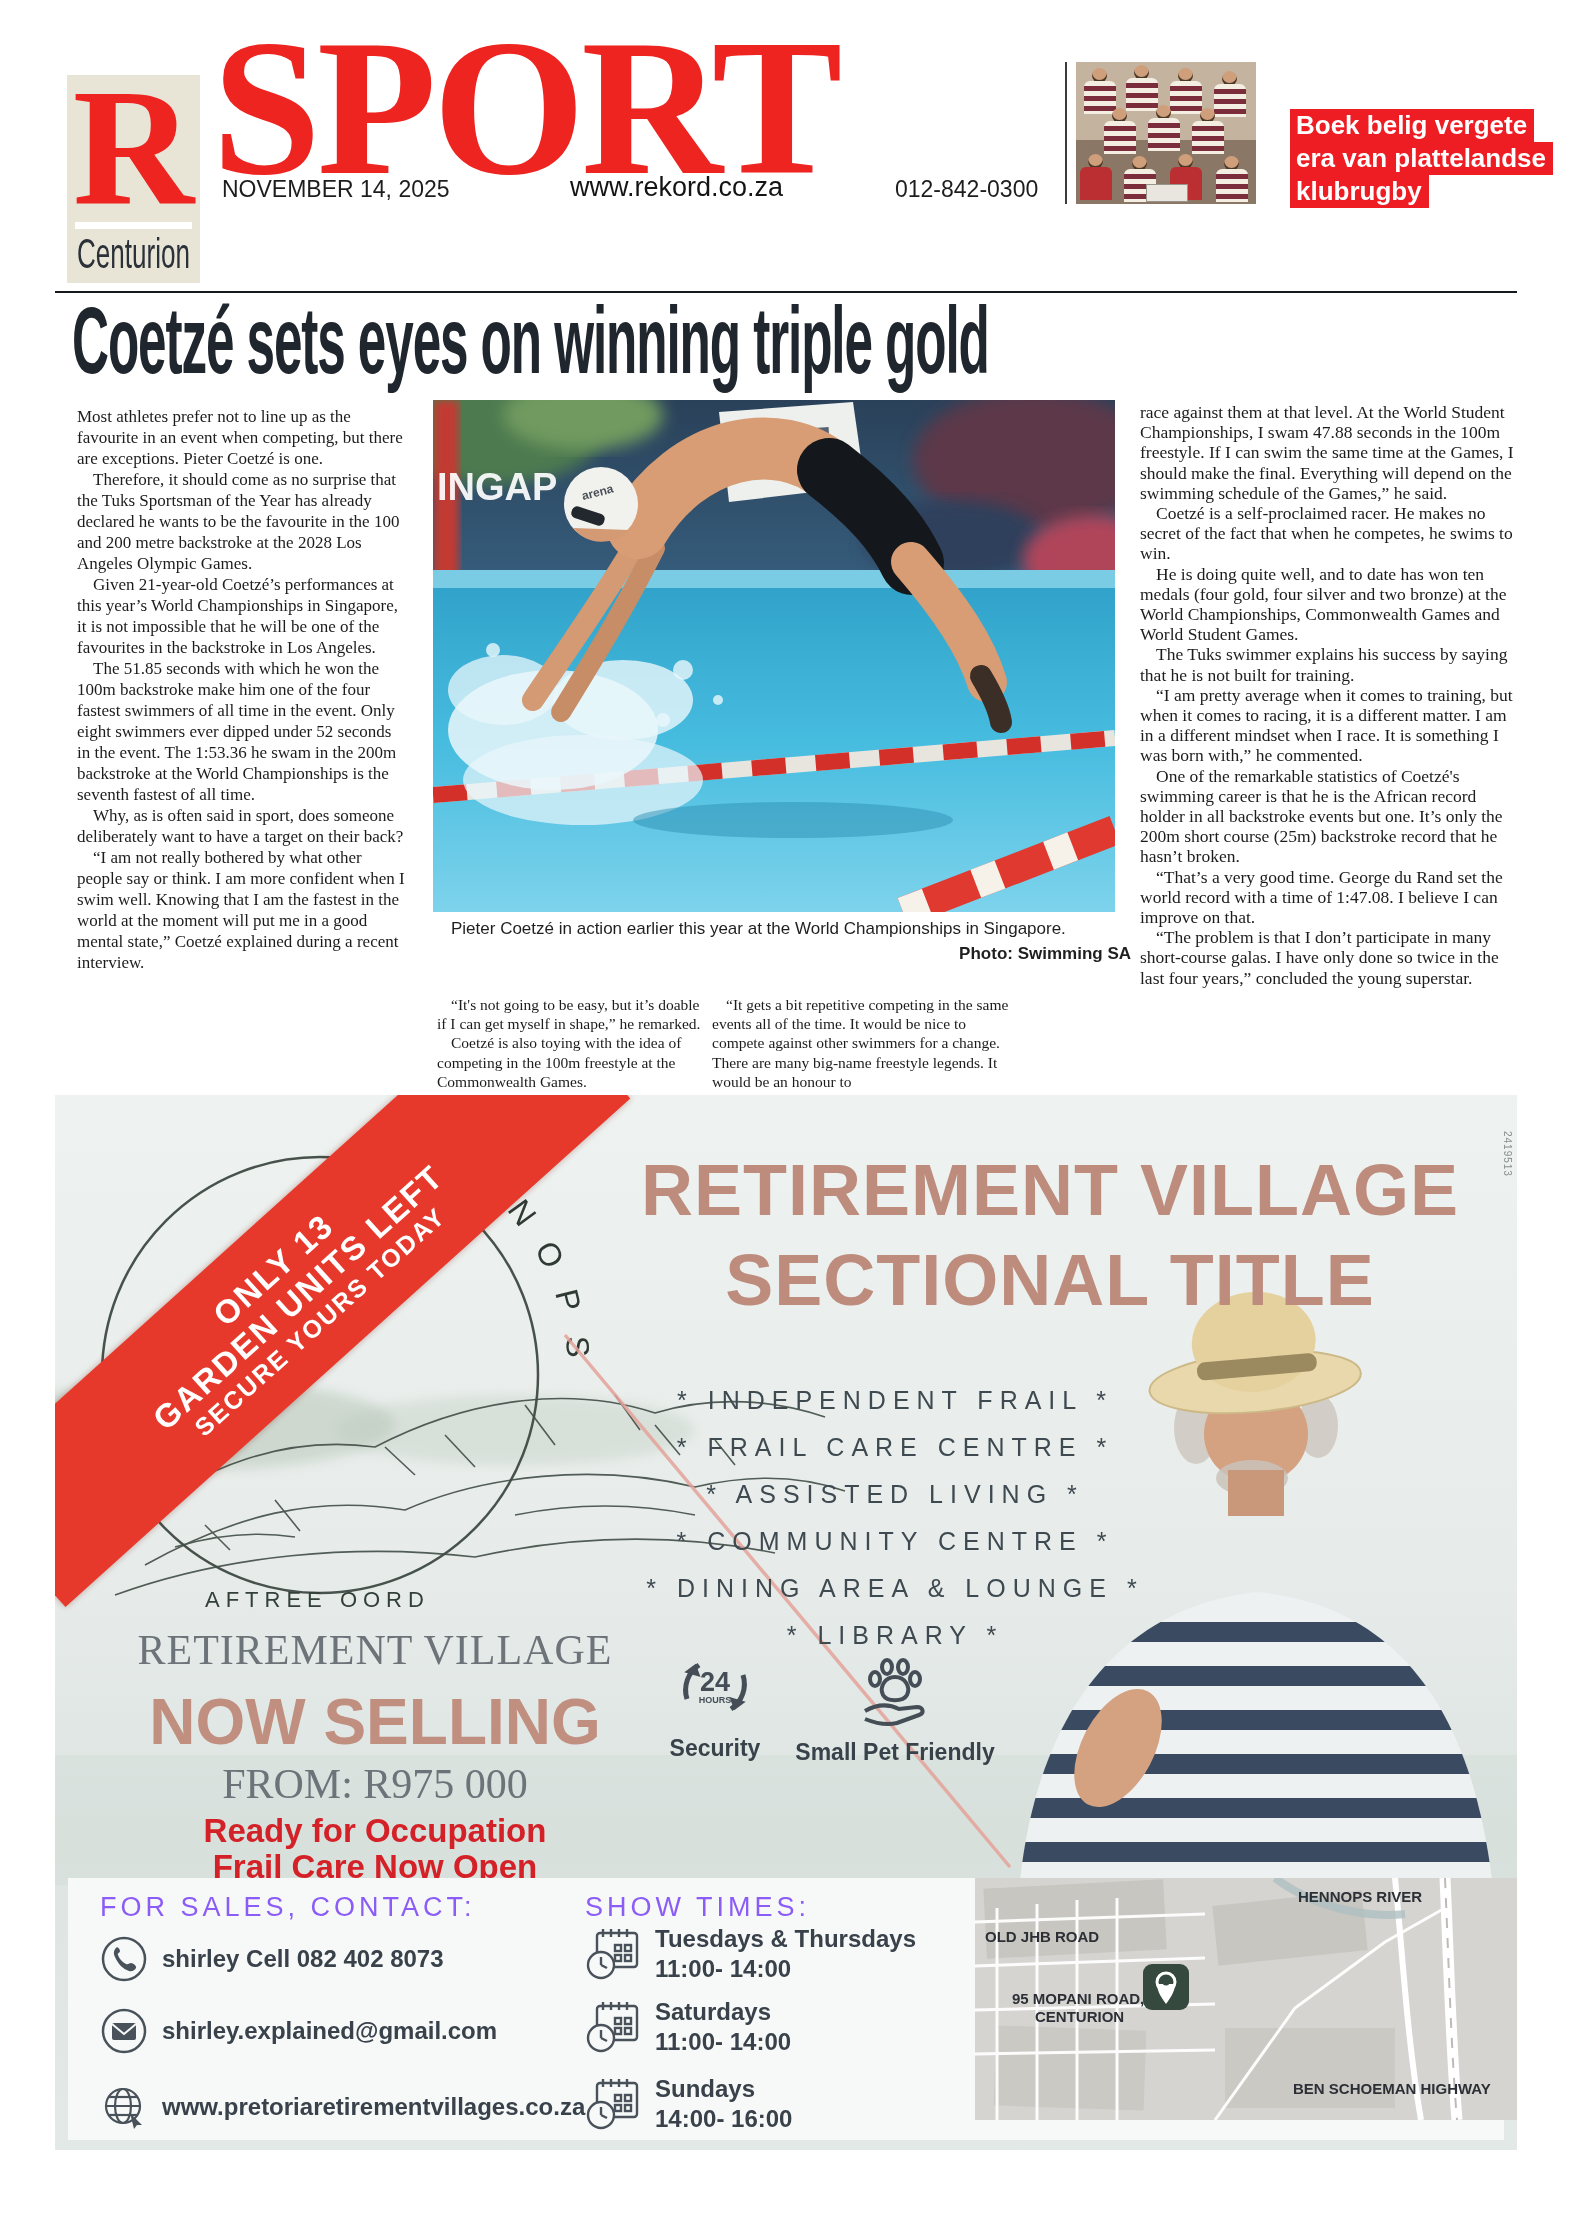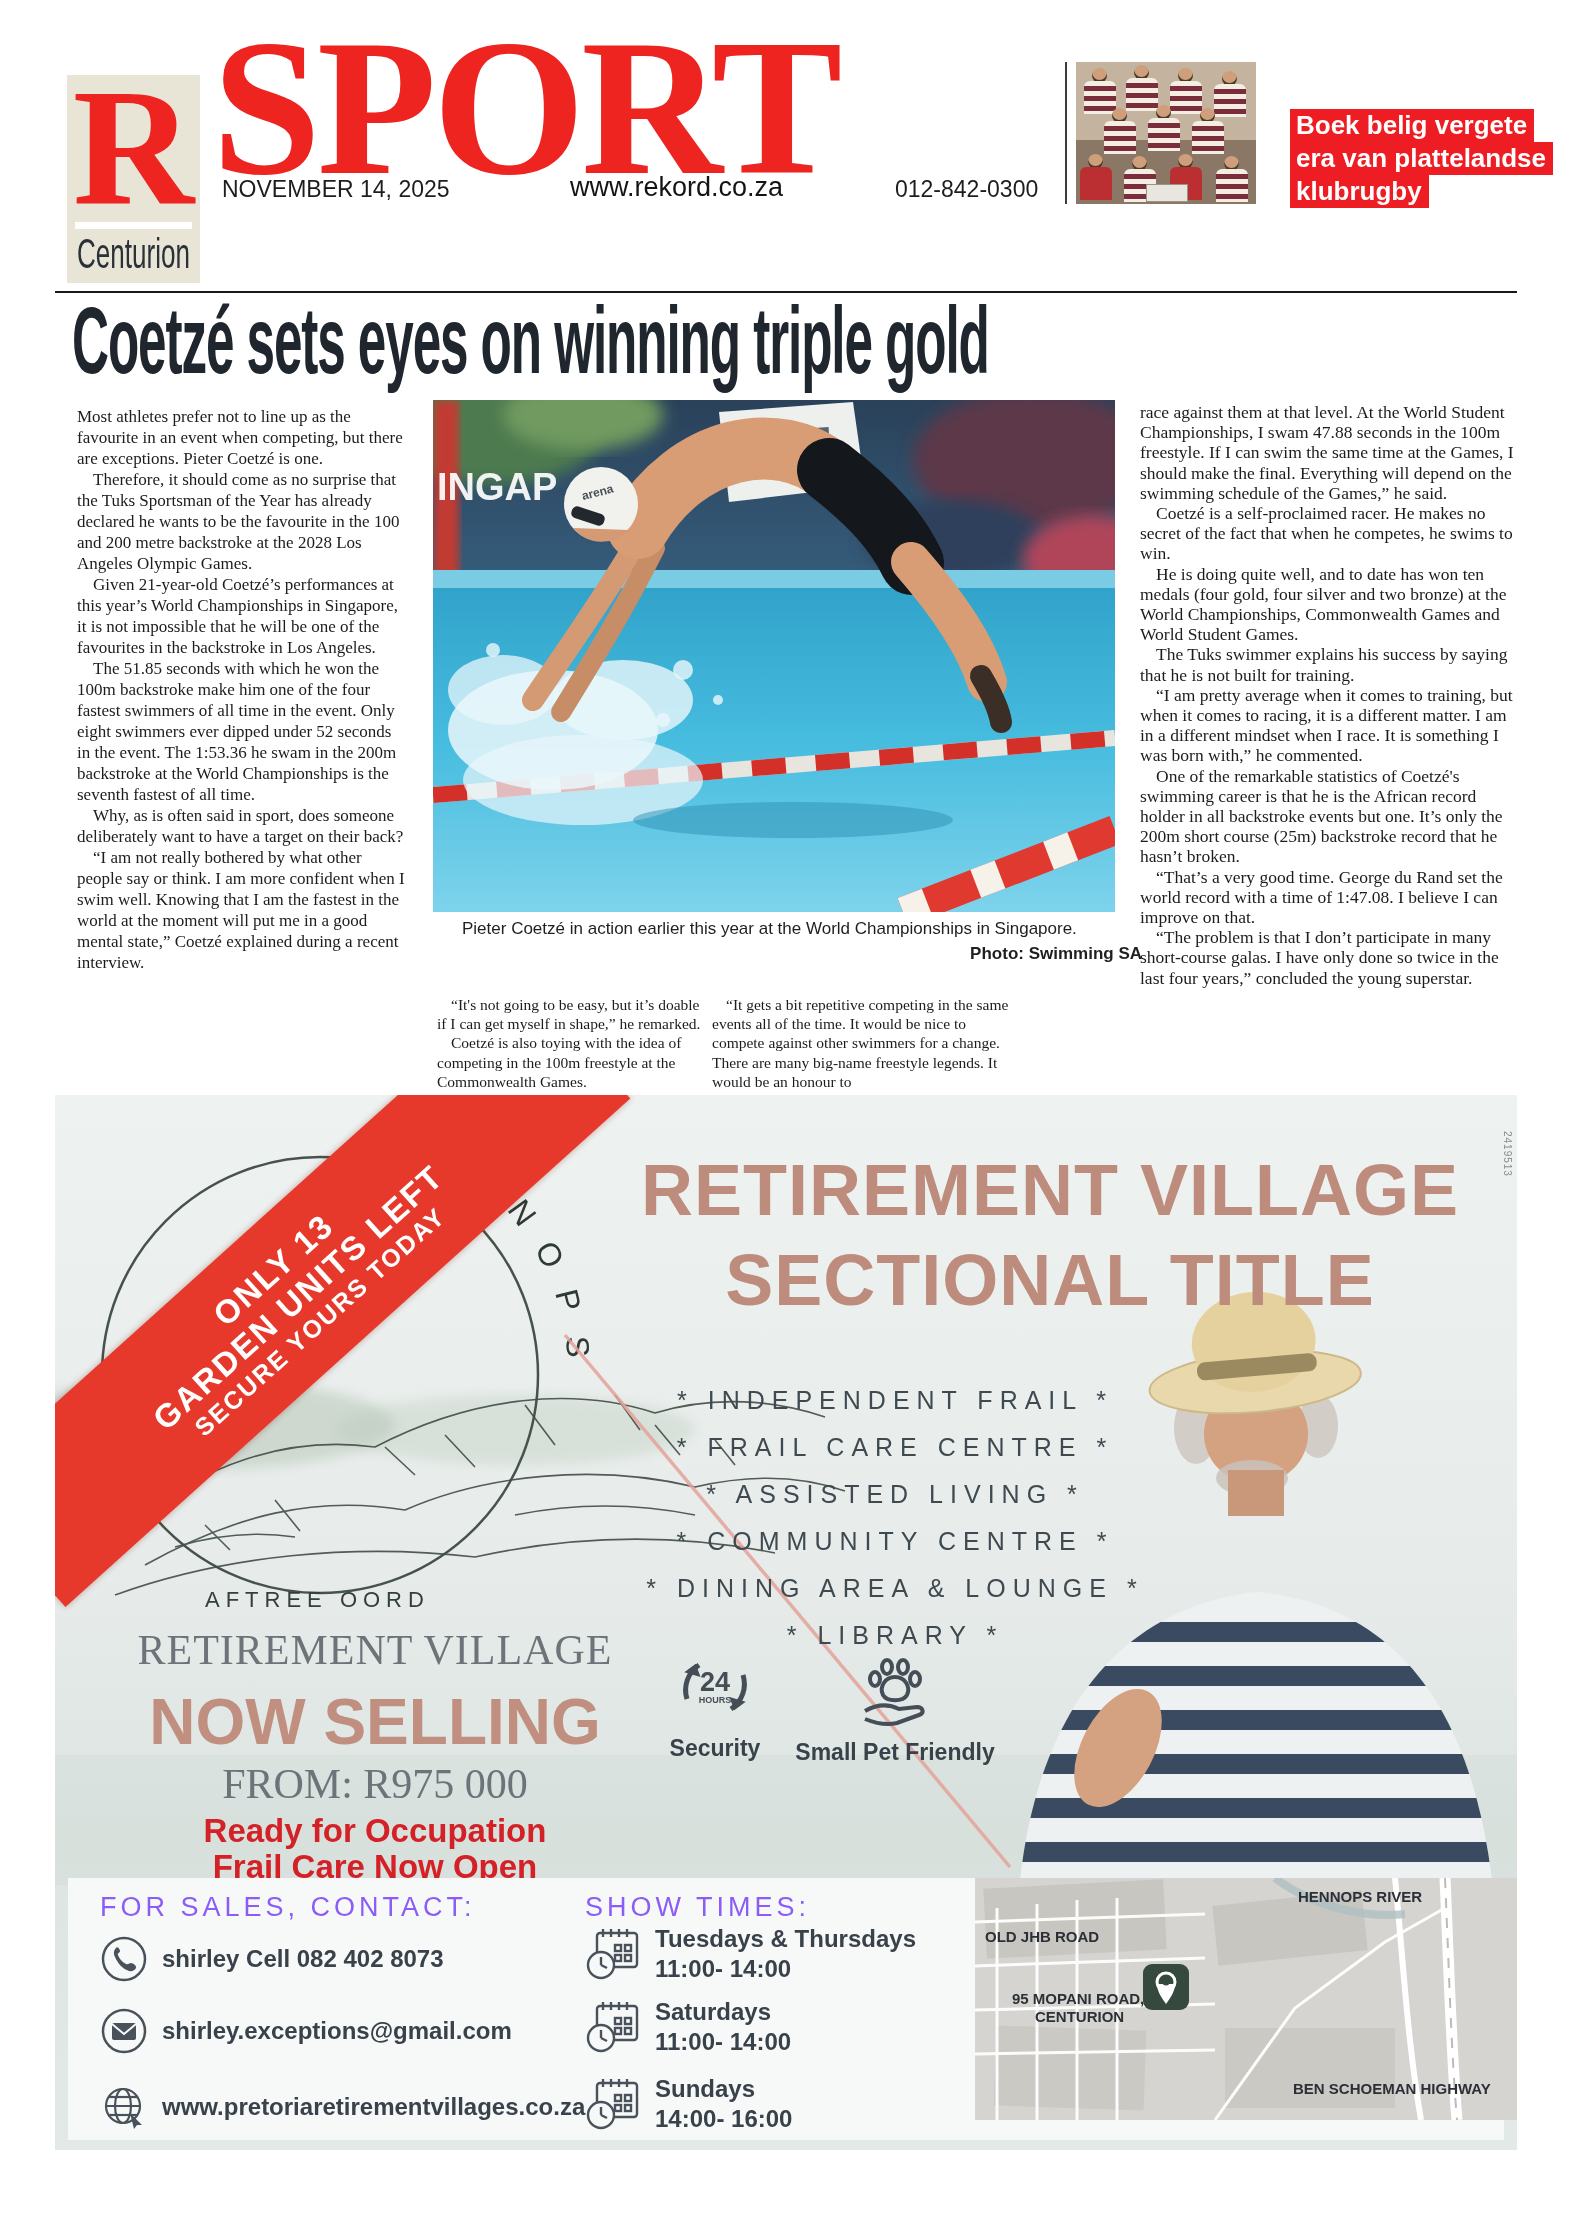--- a/index.html
+++ b/index.html
@@ -42,21 +42,21 @@
   .bodycol{font-family:"Liberation Serif",serif;color:#1c1c1c;}
   .bodycol p{margin:0;}
   .col1{left:77px;top:406px;width:328px;font-size:17px;line-height:21px;}
   .col1 p + p{text-indent:16px;}
   .col3{left:1140px;top:402px;width:384px;font-size:17.5px;line-height:20.2px;}
   .col3 p + p{text-indent:16px;}
   .colA{left:437px;top:995px;width:270px;font-size:15.5px;line-height:19.2px;}
   .colA p{text-indent:14px;}
   .colB{left:712px;top:995px;width:302px;font-size:15.5px;line-height:19.2px;}
   .colB p{text-indent:14px;}
-  .caption{left:462px;top:916px;width:680px;font-size:17px;line-height:25px;color:#1f1f1f;}
+  .caption{left:451px;top:916px;width:680px;font-size:17px;line-height:25px;color:#1f1f1f;}
   .caption .credit{font-weight:bold;text-align:right;}
   .photo-frame{left:433px;top:400px;width:682px;height:512px;overflow:hidden;background:#2b4660;}
 
   
   .ad{left:55px;top:1095px;width:1462px;height:1055px;overflow:hidden;
       background:linear-gradient(180deg,#eef2f0 0%,#e7ecea 45%,#dde4e1 70%,#e3e9e6 100%);}
   .ad-ref{right:4px;top:36px;writing-mode:vertical-rl;font-size:10px;letter-spacing:1px;color:#8a8f8c;}
 
   .ribbon{left:-140px;top:120px;width:760px;height:158px;background:#e7392b;
       transform:rotate(-42deg);display:flex;flex-direction:column;align-items:center;justify-content:center;
@@ -405,21 +405,21 @@
         </svg>
         <div class="tx">shirley Cell 082 402 8073</div>
       </div>
 
       <div class="c-row" style="left:32px;top:129px;width:480px;">
         <svg class="ic" width="48" height="48" viewBox="0 0 48 48">
           <circle cx="24" cy="24" r="21" fill="none" stroke="#49525a" stroke-width="2.5"></circle>
           <rect x="12" y="16" width="24" height="17" rx="2" fill="#49525a"></rect>
           <path d="M 12,17 L 24,27 L 36,17" stroke="#f7f9f8" stroke-width="2" fill="none"></path>
         </svg>
-        <div class="tx">shirley.exceptions@gmail.com</div>
+        <div class="tx">shirley.explained@gmail.com</div>
       </div>
 
       <div class="c-row" style="left:32px;top:205px;width:540px;">
         <svg class="ic" width="48" height="48" viewBox="0 0 48 48">
           <g fill="none" stroke="#49525a" stroke-width="2.2">
             <circle cx="23" cy="23" r="17"></circle>
             <ellipse cx="23" cy="23" rx="8" ry="17"></ellipse>
             <line x1="6" y1="23" x2="40" y2="23"></line>
               <line x1="8" y1="14" x2="38" y2="14"></line>
               <line x1="8" y1="32" x2="38" y2="32"></line>

